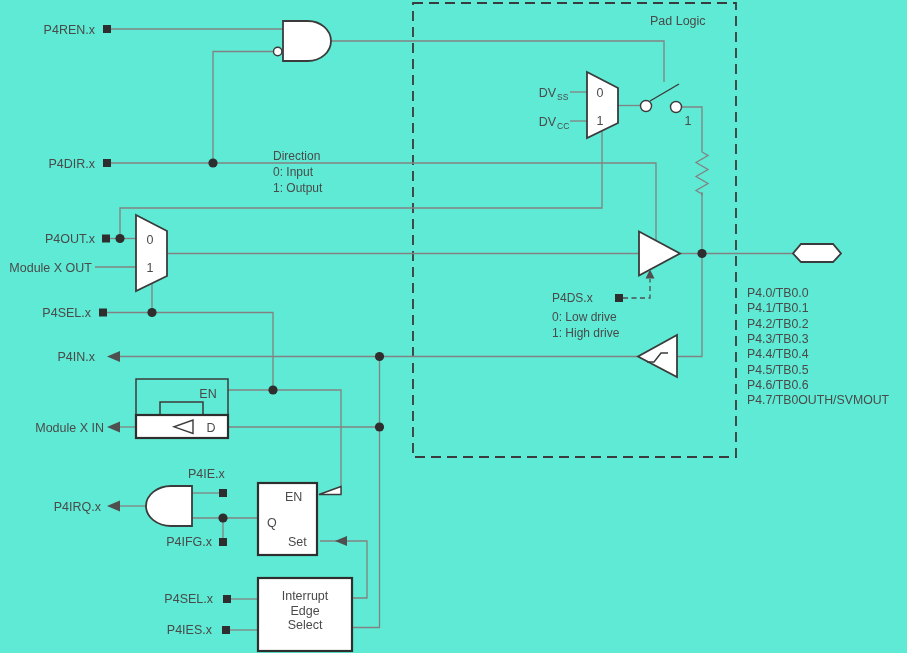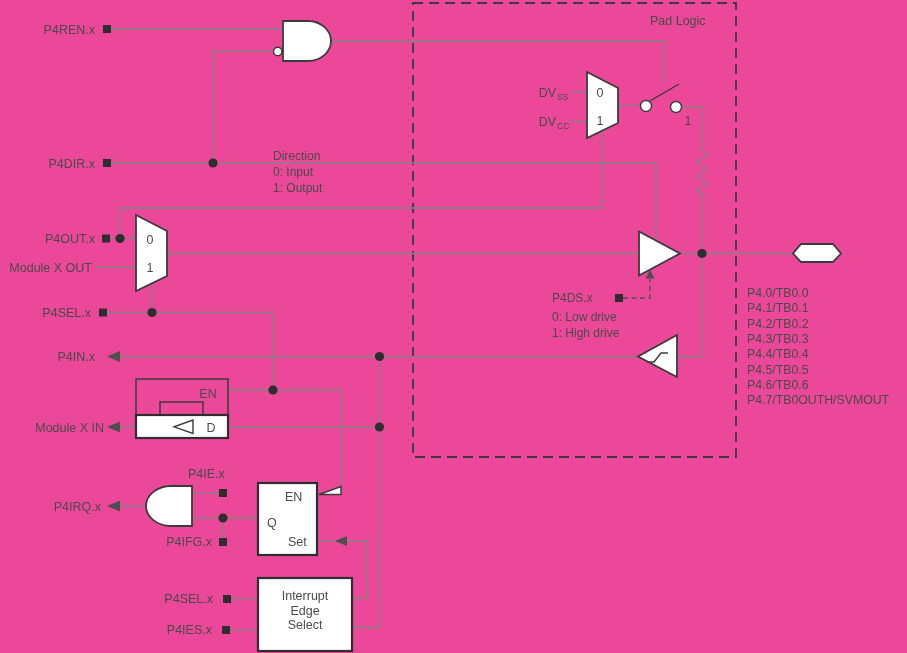--- a/index.html
+++ b/index.html
@@ -1,16 +1,16 @@
 <!DOCTYPE html>
 <html><head>
 <meta charset="utf-8">
 <style>
   html,body{margin:0;padding:0;background:#ffffff;}
-  .stage{position:relative;width:907px;height:653px;background:#ec4899;overflow:hidden;}
+  .stage{position:relative;width:907px;height:653px;background:#5eead4;overflow:hidden;}
   svg{display:block;}
   .wire{stroke:#828282;stroke-width:1.3;fill:none;}
   .dashwire{stroke:#4f4f4f;stroke-width:1.3;fill:none;stroke-dasharray:5 3.5;}
   .shape{stroke:#3b3b3b;stroke-width:1.8;fill:#ffffff;}
   .shapethin{stroke:#3b3b3b;stroke-width:1.4;fill:#ffffff;}
   .box{stroke:#2e2e2e;stroke-width:2.2;fill:#ffffff;}
   .latchoutline{stroke:#3b3b3b;stroke-width:1.5;fill:none;}
   .dashbox{stroke:#3b3b3b;stroke-width:1.8;fill:none;stroke-dasharray:10 6;}
   .dot{fill:#2e2e2e;stroke:none;}
   .sq{fill:#2e2e2e;stroke:none;}

